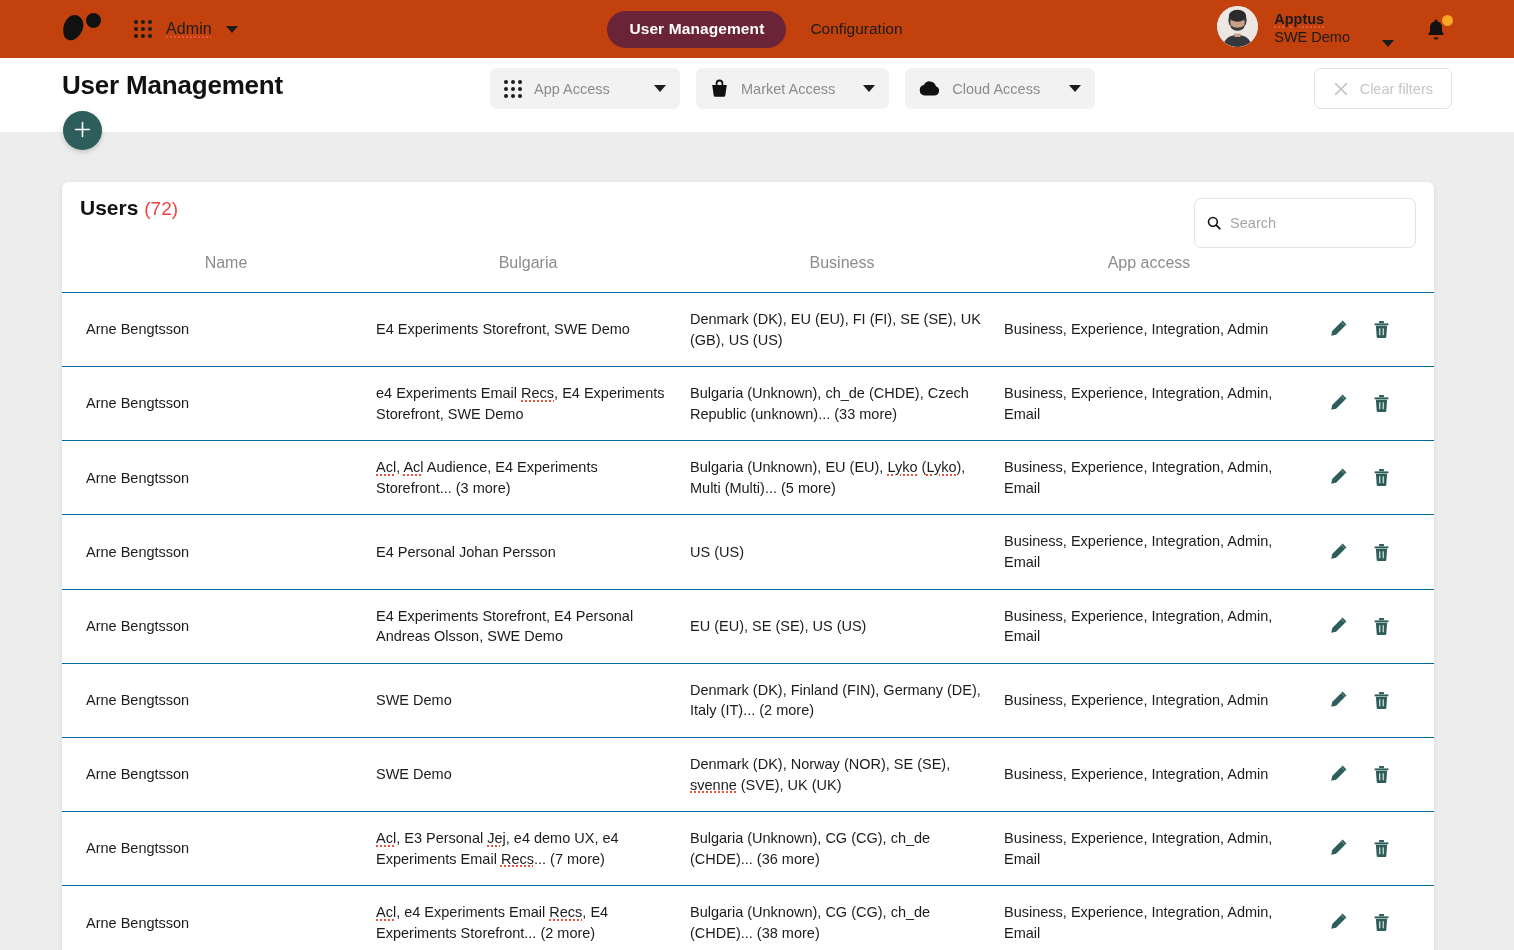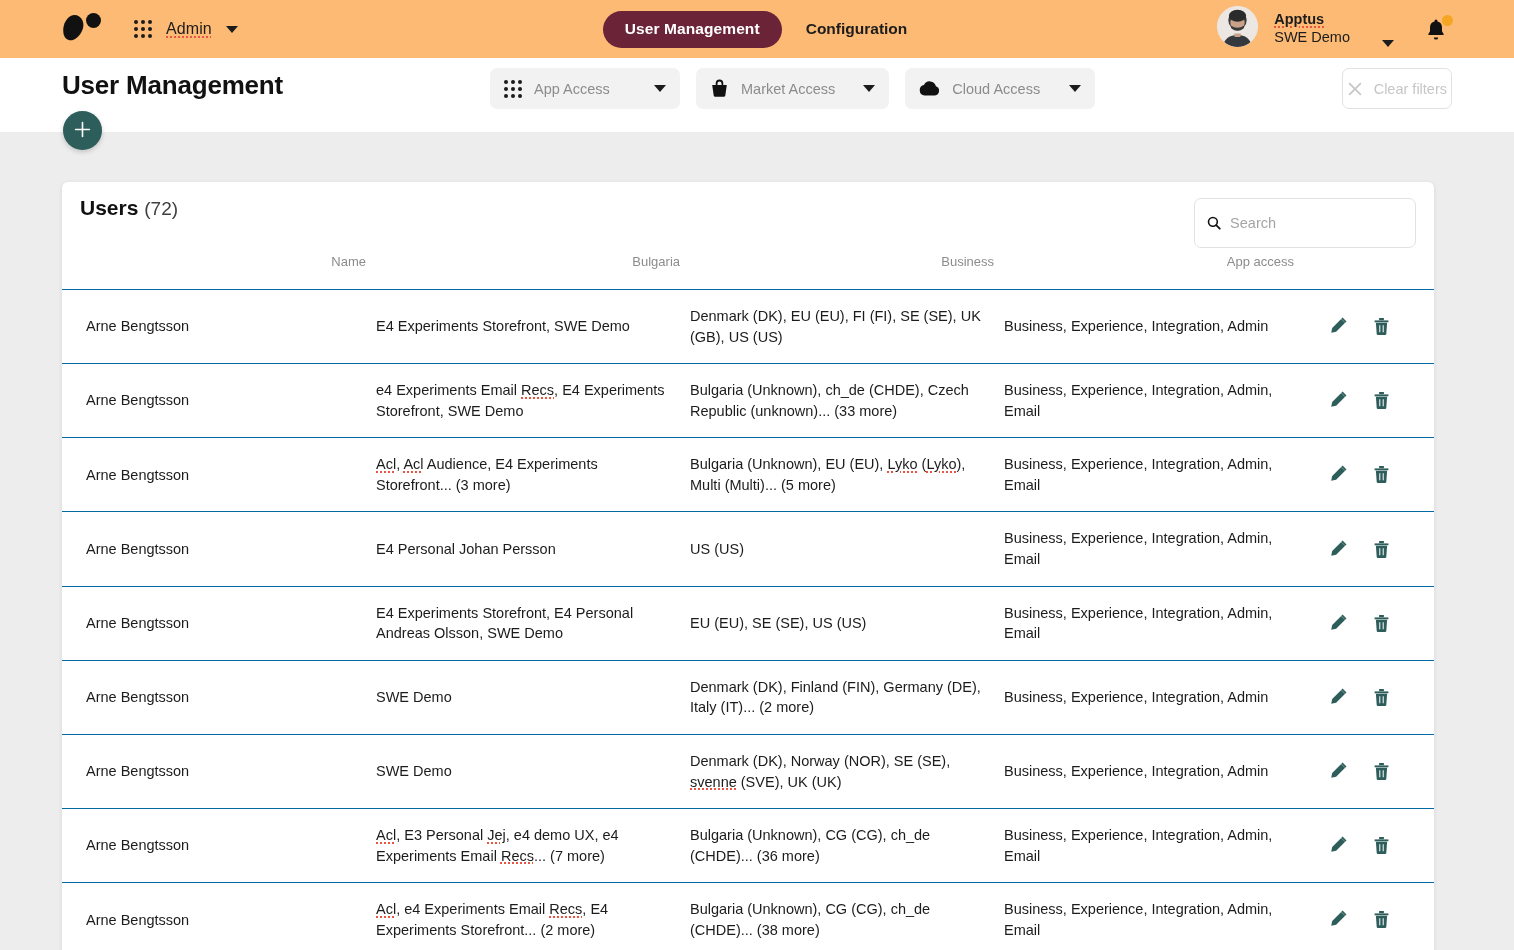--- a/index.html
+++ b/index.html
@@ -10,21 +10,21 @@
     overflow: hidden;
   }
   .spell { text-decoration: underline; text-decoration-style: dotted;
            text-decoration-color: #e8543f; text-decoration-thickness: 1.5px;
            text-underline-offset: 2px; }
 
   
   .topbar {
     position: relative;
     height: 58px; width: 1514px;
-    background: #fdba74;
+    background: #c2410c;
     display: flex; align-items: center;
   }
   .logo-wrap { position: absolute; left: 62px; top: 8px; width: 46px; height: 42px; }
   .app-switch {
     position: absolute; left: 128px; top: 13px;
     display: flex; align-items: center; gap: 14px;
     height: 32px; padding: 0 6px;
     cursor: pointer;
   }
   .grid-icon { display: grid; grid-template-columns: repeat(3, 4px);
@@ -42,21 +42,21 @@
     pointer-events: none;
   }
   .nav-center > * { pointer-events: auto; }
   .nav-pill {
     background: #6b2337; color: #ffffff;
     border-radius: 20px; padding: 9px 22px 10px;
     font-size: 15.5px; font-weight: 700; letter-spacing: .1px;
     cursor: pointer; white-space: nowrap;
   }
   .nav-plain {
-    color: #1c1c1c; font-size: 15.5px; font-weight: 700;
+    color: #1c1c1c; font-size: 15.5px; font-weight: 400;
     cursor: pointer; white-space: nowrap; padding: 9px 4px 10px;
   }
 
   .user-area {
     position: absolute; right: 120px; top: 6px;
     display: flex; align-items: flex-end; gap: 16px; cursor: pointer;
   }
   .avatar {
     width: 41px; height: 41px; border-radius: 50%;
     overflow: hidden; background: #e9e5e2; position: relative; flex: none;
@@ -94,54 +94,54 @@
     display: flex; align-items: center; gap: 12px;
     background: #f2f2f2; border: none; border-radius: 7px;
     height: 41px; padding: 0 14px; cursor: pointer; min-width: 190px;
   }
   .filter .f-lbl { font-size: 14.5px; color: #8c8c8c; flex: 1; text-align: left; white-space: nowrap; }
   .f-caret { width: 0; height: 0; border-left: 6px solid transparent;
              border-right: 6px solid transparent; border-top: 7px solid #1c1c1c; margin-left: 16px; }
   .clear-btn {
     position: absolute; right: 62px; top: 10px;
     display: flex; align-items: center; gap: 11px;
-    height: 41px; padding: 0 4px;
+    height: 41px; padding: 0 18px;
     background: #fff; border: 1px solid #e2e2e2; border-radius: 7px;
     color: #c6c6c6; font-size: 14.5px; cursor: pointer;
   }
 
   
   .card {
     position: absolute; left: 62px; top: 182px; width: 1372px;
     background: #ffffff; border-radius: 6px;
     box-shadow: 0 1px 4px rgba(0,0,0,.10);
     padding: 0 0 0 0;
   }
   .card-head { position: relative; height: 72px; }
   .card-title {
     position: absolute; left: 18px; top: 14px;
     font-size: 21px; font-weight: 700; color: #111;
   }
-  .card-title .count { font-weight: 400; font-size: 19px; color: #404040; }
+  .card-title .count { font-weight: 400; font-size: 19px; color: #ef4444; }
   .search-box {
     position: absolute; right: 18px; top: 16px;
     width: 222px; height: 50px;
     border: 1px solid #e2e2e2; border-radius: 7px;
     display: flex; align-items: center; gap: 9px; padding: 0 12px;
     background: #fff;
   }
   .search-box input {
     border: none; outline: none; font-size: 14.5px; width: 100%;
     font-family: "Liberation Sans", sans-serif; color: #333; background: transparent;
   }
   .search-box input::placeholder { color: #a5a5a5; }
 
   table { width: 100%; border-collapse: collapse; table-layout: fixed; }
   th {
-    text-align: right; font-size: 13px; font-weight: 400; color: #8c8c8c;
+    text-align: center; font-size: 16px; font-weight: 400; color: #8c8c8c;
     padding: 0 10px 20px 0; vertical-align: top;
   }
   th:first-child, td:first-child { padding-left: 24px; }
   tbody tr { border-top: 1px solid #0369a1; }
   td {
     font-size: 14.5px; color: #1c1c1c; line-height: 1.42;
     padding: 16px 22px 16px 0; vertical-align: middle;
   }
   .col-name  { width: 314px; }
   .col-clu   { width: 314px; }

